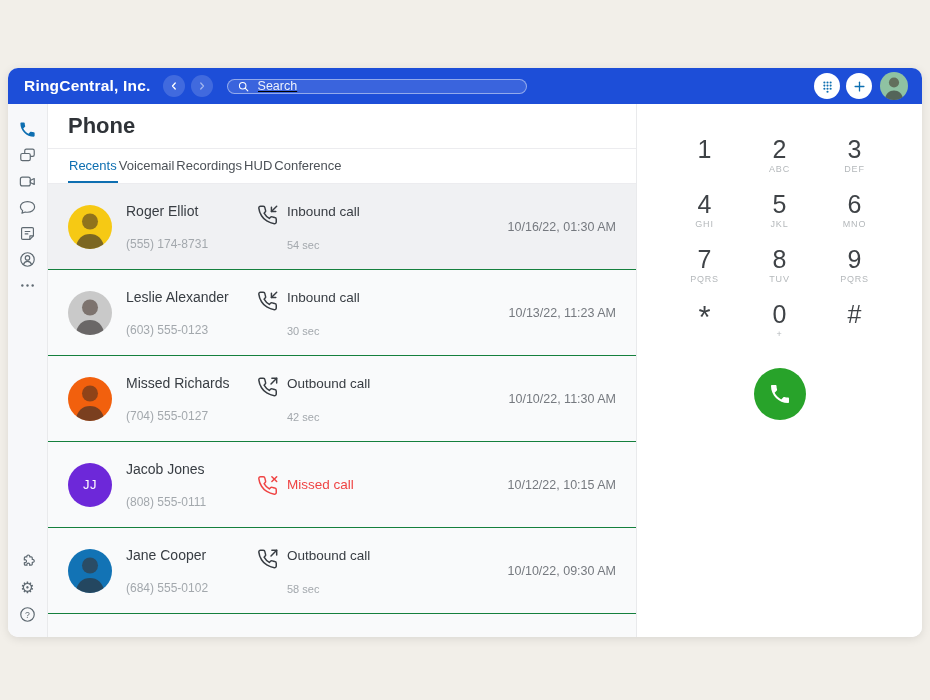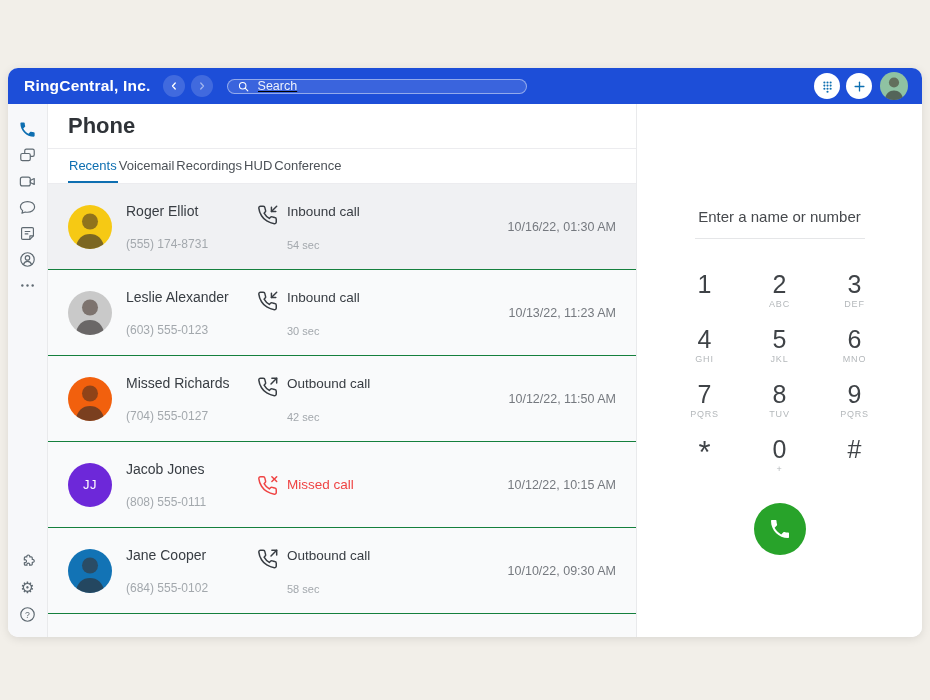--- a/index.html
+++ b/index.html
@@ -278,21 +278,21 @@
             <svg width="21" height="21" viewBox="0 0 24 24" fill="none" stroke="#383d43" stroke-width="1.7" stroke-linecap="round" stroke-linejoin="round">
                 <use href="#handset"></use>
                 <polyline points="22.5 7.5 22.5 2 17 2"></polyline>
                 <line x1="16" y1="8.5" x2="22.5" y2="2"></line>
               </svg>
             <div>
               <div class="ct-label">Outbound call</div>
               <div class="ct-dur">42 sec</div>
             </div>
           </div>
-          <div class="time">10/12/22, 11:50 AM</div>
+          <div class="time">10/10/22, 11:30 AM</div>
         </div>
 
         <div class="call-row">
           <div class="avatar" style="background: #6d28d9;">
             <span class="initials">JJ</span>
           </div>
           <div class="caller">
             <div class="name">Jacob Jones</div>
             <div class="num">(808) 555-0111</div>
           </div>
@@ -330,23 +330,20 @@
               <div class="ct-dur">58 sec</div>
             </div>
           </div>
           <div class="time">10/10/22, 09:30 AM</div>
         </div>
 
         <div class="list-rest"></div>
       </div>
 
       <div class="dialpanel">
-        <div class="dial-input-wrap">
-          <input class="dial-input" type="text" placeholder="Enter a name or number" style="">
-        </div>
 
         <div class="keys">
           <div class="key">
               <div class="digit">1</div>
               <div class="letters"></div>
             </div>
           <div class="key">
               <div class="digit">2</div>
               <div class="letters">ABC</div>
             </div>

